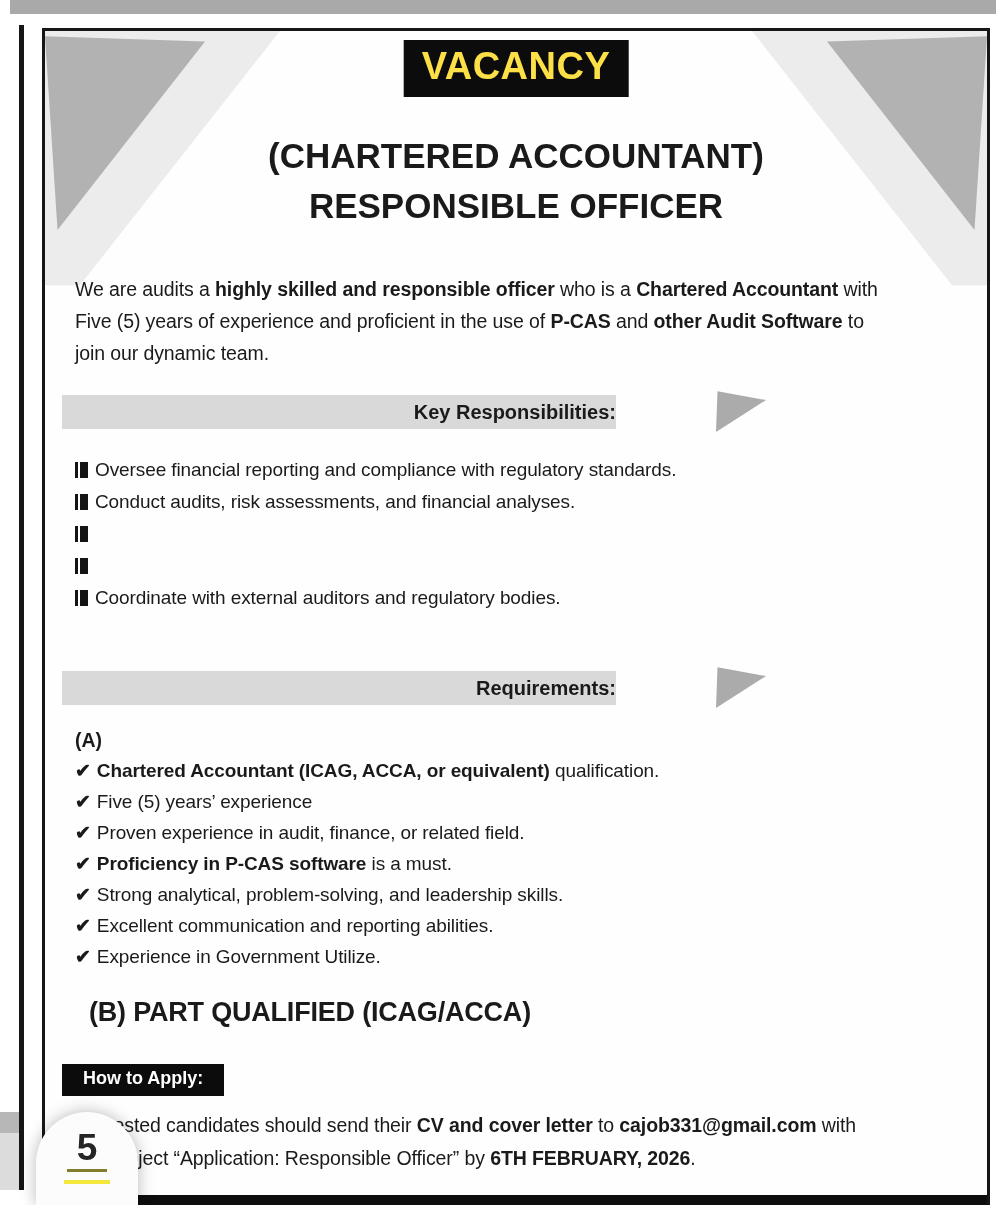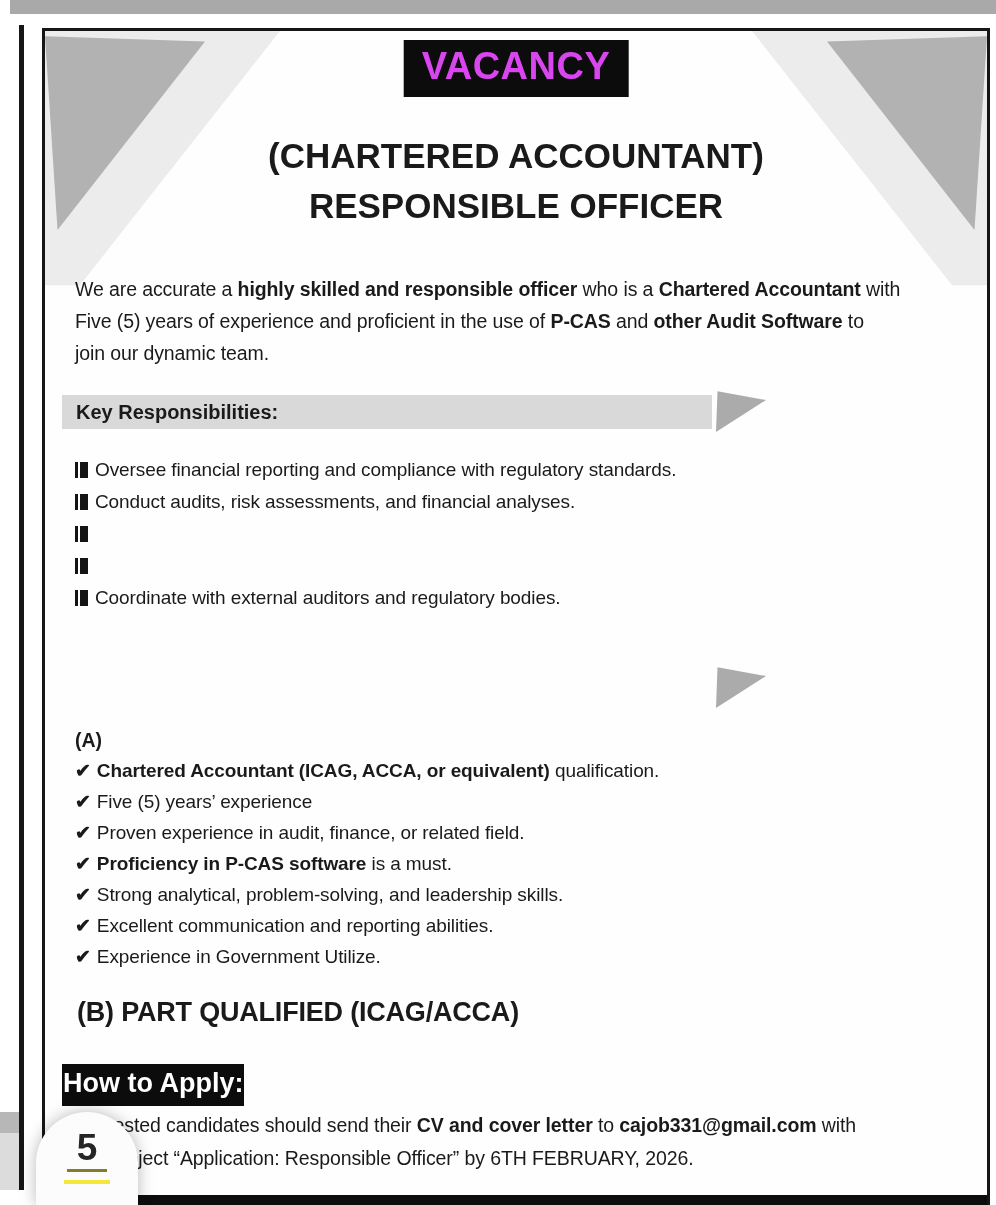--- a/index.html
+++ b/index.html
@@ -28,54 +28,54 @@
   .corner{position:absolute;top:0;width:250px;height:262px;pointer-events:none;}
   .corner.left{left:0;}
   .corner.right{right:0;transform:scaleX(-1);}
   .corner .band{position:absolute;left:0;top:0;width:100%;height:100%;background:#ececec;
     -webkit-clip-path:polygon(0 0,94% 0,14% 97%,0 97%);clip-path:polygon(0 0,94% 0,14% 97%,0 97%);}
   .corner .tri{position:absolute;left:0;top:0;width:100%;height:100%;background:#b2b2b2;
     -webkit-clip-path:polygon(0 2%,64% 4%,5% 76%);clip-path:polygon(0 2%,64% 4%,5% 76%);}
 
   .vacancy{
     position:absolute;top:9px;left:50%;transform:translateX(-50%);
-    background:#0c0c0c;color:#d946ef;font-size:38px;font-weight:700;
+    background:#0c0c0c;color:#fde047;font-size:38px;font-weight:700;
     padding:5px 18px 9px;letter-spacing:.5px;white-space:nowrap;
   }
   .job-title{position:absolute;top:100px;left:0;width:100%;text-align:center;
     font-size:35px;font-weight:700;line-height:50px;white-space:nowrap;}
 
   .textline{white-space:nowrap;}
   .intro{position:absolute;top:242px;left:30px;width:890px;font-size:19.5px;line-height:32px;letter-spacing:-.1px;}
 
-  .banner{position:absolute;left:17px;width:650px;height:34px;background:#d9d9d9;
-    font-size:20px;font-weight:700;line-height:34px;padding-left:14px;box-sizing:border-box;}
+  .banner{position:absolute;left:17px;width:554px;height:34px;background:#d9d9d9;
+    font-size:20px;font-weight:700;line-height:34px;padding-left:14px;box-sizing:border-box;text-align:right;}
   .banner.kr{top:364px;}
   .banner.req{top:640px;}
   .banner-arrow{position:absolute;width:50px;height:42px;background:#ababab;
     -webkit-clip-path:polygon(3% 3%,100% 24%,0 100%);clip-path:polygon(3% 3%,100% 24%,0 100%);}
   .arrow-kr{left:671px;top:359px;}
   .arrow-req{left:671px;top:635px;}
 
   .list{position:absolute;left:30px;width:900px;font-size:19px;letter-spacing:-.1px;}
   .kr-list{top:423px;line-height:32px;}
   .req-list{top:724px;line-height:31px;}
   .list-row{white-space:nowrap;}
   .marker{display:inline-block;}
   .marker.square{
     width:13px;height:16px;margin-right:7px;vertical-align:-2px;
     background:linear-gradient(90deg,#141414 0,#141414 3px,#ffffff 3px,#ffffff 5px,#141414 5px,#141414 13px);
   }
   .marker.check{font-weight:700;margin-right:6px;font-size:19px;}
 
   .group-a{position:absolute;top:698px;left:30px;font-weight:700;font-size:19.5px;}
-  .group-b{position:absolute;top:966px;left:32px;font-weight:700;font-size:27px;letter-spacing:-.2px;white-space:nowrap;}
+  .group-b{position:absolute;top:966px;left:44px;font-weight:700;font-size:27px;letter-spacing:-.2px;white-space:nowrap;}
 
   .hta{position:absolute;top:1033px;left:17px;background:#0c0c0c;color:#ffffff;
-    font-weight:700;font-size:27px;padding:4px 1px 7px;white-space:nowrap;}
+    font-weight:700;font-size:18px;padding:4px 21px 7px;white-space:nowrap;}
   .apply{position:absolute;top:1078px;left:30px;width:892px;font-size:19.5px;line-height:33px;letter-spacing:-.1px;}
 
   
   .badge{
     position:absolute;left:36px;top:1112px;width:102px;height:93px;z-index:20;
     background:#fcfcfc;border-radius:51px 51px 0 0;
     box-shadow:0 0 16px rgba(0,0,0,.28);text-align:center;
   }
   .badge-number{margin-top:17px;font-size:37px;font-weight:700;color:#252525;line-height:1.05;display:inline-block;}
   .badge-bar1{width:40px;height:3px;background:#827d2a;margin:1px auto 0;}
@@ -104,57 +104,58 @@
   </div>
 
   <div class="vacancy">VACANCY</div>
 
   <div class="job-title">
     <div>(CHARTERED ACCOUNTANT)</div>
     <div>RESPONSIBLE OFFICER</div>
   </div>
 
   <div class="intro">
-      <div class="list-row textline"><span><span>We are accurate a </span><span style="font-weight: 700;">highly skilled and responsible officer</span><span> who is a </span><span style="font-weight: 700; margin-top: 40px;">Chartered Accountant</span><span> with</span></span></div>
+      <div class="list-row textline"><span><span>We are audits a </span><span style="font-weight: 700;">highly skilled and responsible officer</span><span> who is a </span><span style="font-weight: 700; margin-top: 40px;">Chartered Accountant</span><span> with</span></span></div>
       <div class="list-row textline"><span><span>Five (5) years of experience and proficient in the use of </span><span style="font-weight: 700;">P-CAS</span><span> and </span><span style="font-weight: 700;">other Audit Software</span><span> to</span></span></div>
       <div class="list-row textline"><span><span>join our dynamic team.</span></span></div>
     </div>
 
   <div class="banner kr">Key Responsibilities:</div>
   <div class="banner-arrow arrow-kr"></div>
 
   <div class="list kr-list">
       <div class="list-row textline"><span class="marker square"></span><span><span>Oversee financial reporting and compliance with regulatory standards.</span></span></div>
       <div class="list-row textline"><span class="marker square"></span><span><span>Conduct audits, risk assessments, and financial analyses.</span></span></div>
       <div class="list-row textline"><span class="marker square"></span></div>
       <div class="list-row textline"><span class="marker square"></span></div>
       <div class="list-row textline"><span class="marker square"></span><span><span>Coordinate with external auditors and regulatory bodies.</span></span></div>
     </div>
 
+  <div class="banner req">Requirements:</div>
   <div class="banner-arrow arrow-req"></div>
 
   <div class="group-a">(A)</div>
 
   <div class="list req-list">
       <div class="list-row textline"><span class="marker check">✔</span><span><span style="font-weight: 700;">Chartered Accountant (ICAG, ACCA, or equivalent)</span><span> qualification.</span></span></div>
       <div class="list-row textline"><span class="marker check">✔</span><span><span>Five (5) years’ experience</span></span></div>
       <div class="list-row textline"><span class="marker check">✔</span><span><span>Proven experience in audit, finance, or related field.</span></span></div>
       <div class="list-row textline"><span class="marker check">✔</span><span><span style="font-weight: 700;">Proficiency in P-CAS software</span><span> is a must.</span></span></div>
       <div class="list-row textline"><span class="marker check">✔</span><span><span>Strong analytical, problem-solving, and leadership skills.</span></span></div>
       <div class="list-row textline"><span class="marker check">✔</span><span><span>Excellent communication and reporting abilities.</span></span></div>
       <div class="list-row textline"><span class="marker check">✔</span><span><span>Experience in Government Utilize.</span></span></div>
     </div>
 
   <div class="group-b">(B) PART QUALIFIED (ICAG/ACCA)</div>
 
   <div class="hta">How to Apply:</div>
 
   <div class="apply">
       <div class="list-row textline"><span><span>Interested candidates should send their </span><span style="font-weight: 700;">CV and cover letter</span><span> to </span><span style="font-weight: 700;">cajob331@gmail.com</span><span> with</span></span></div>
-      <div class="list-row textline"><span><span>the subject </span><span style="font-weight: 400;">“Application: Responsible Officer”</span><span> by </span><span style="font-weight: 400;">6TH FEBRUARY, 2026</span><span>.</span></span></div>
+      <div class="list-row textline"><span><span>the subject </span><span style="font-weight: 400;">“Application: Responsible Officer”</span><span> by </span><span style="font-weight: 700;">6TH FEBRUARY, 2026</span><span>.</span></span></div>
     </div>
 
   <div class="doc-bottom-bar"></div>
 </div>
 
 <div class="badge">
   <div class="badge-number">5</div>
   <div class="badge-bar1"></div>
   <div class="badge-bar2"></div>
 </div>

